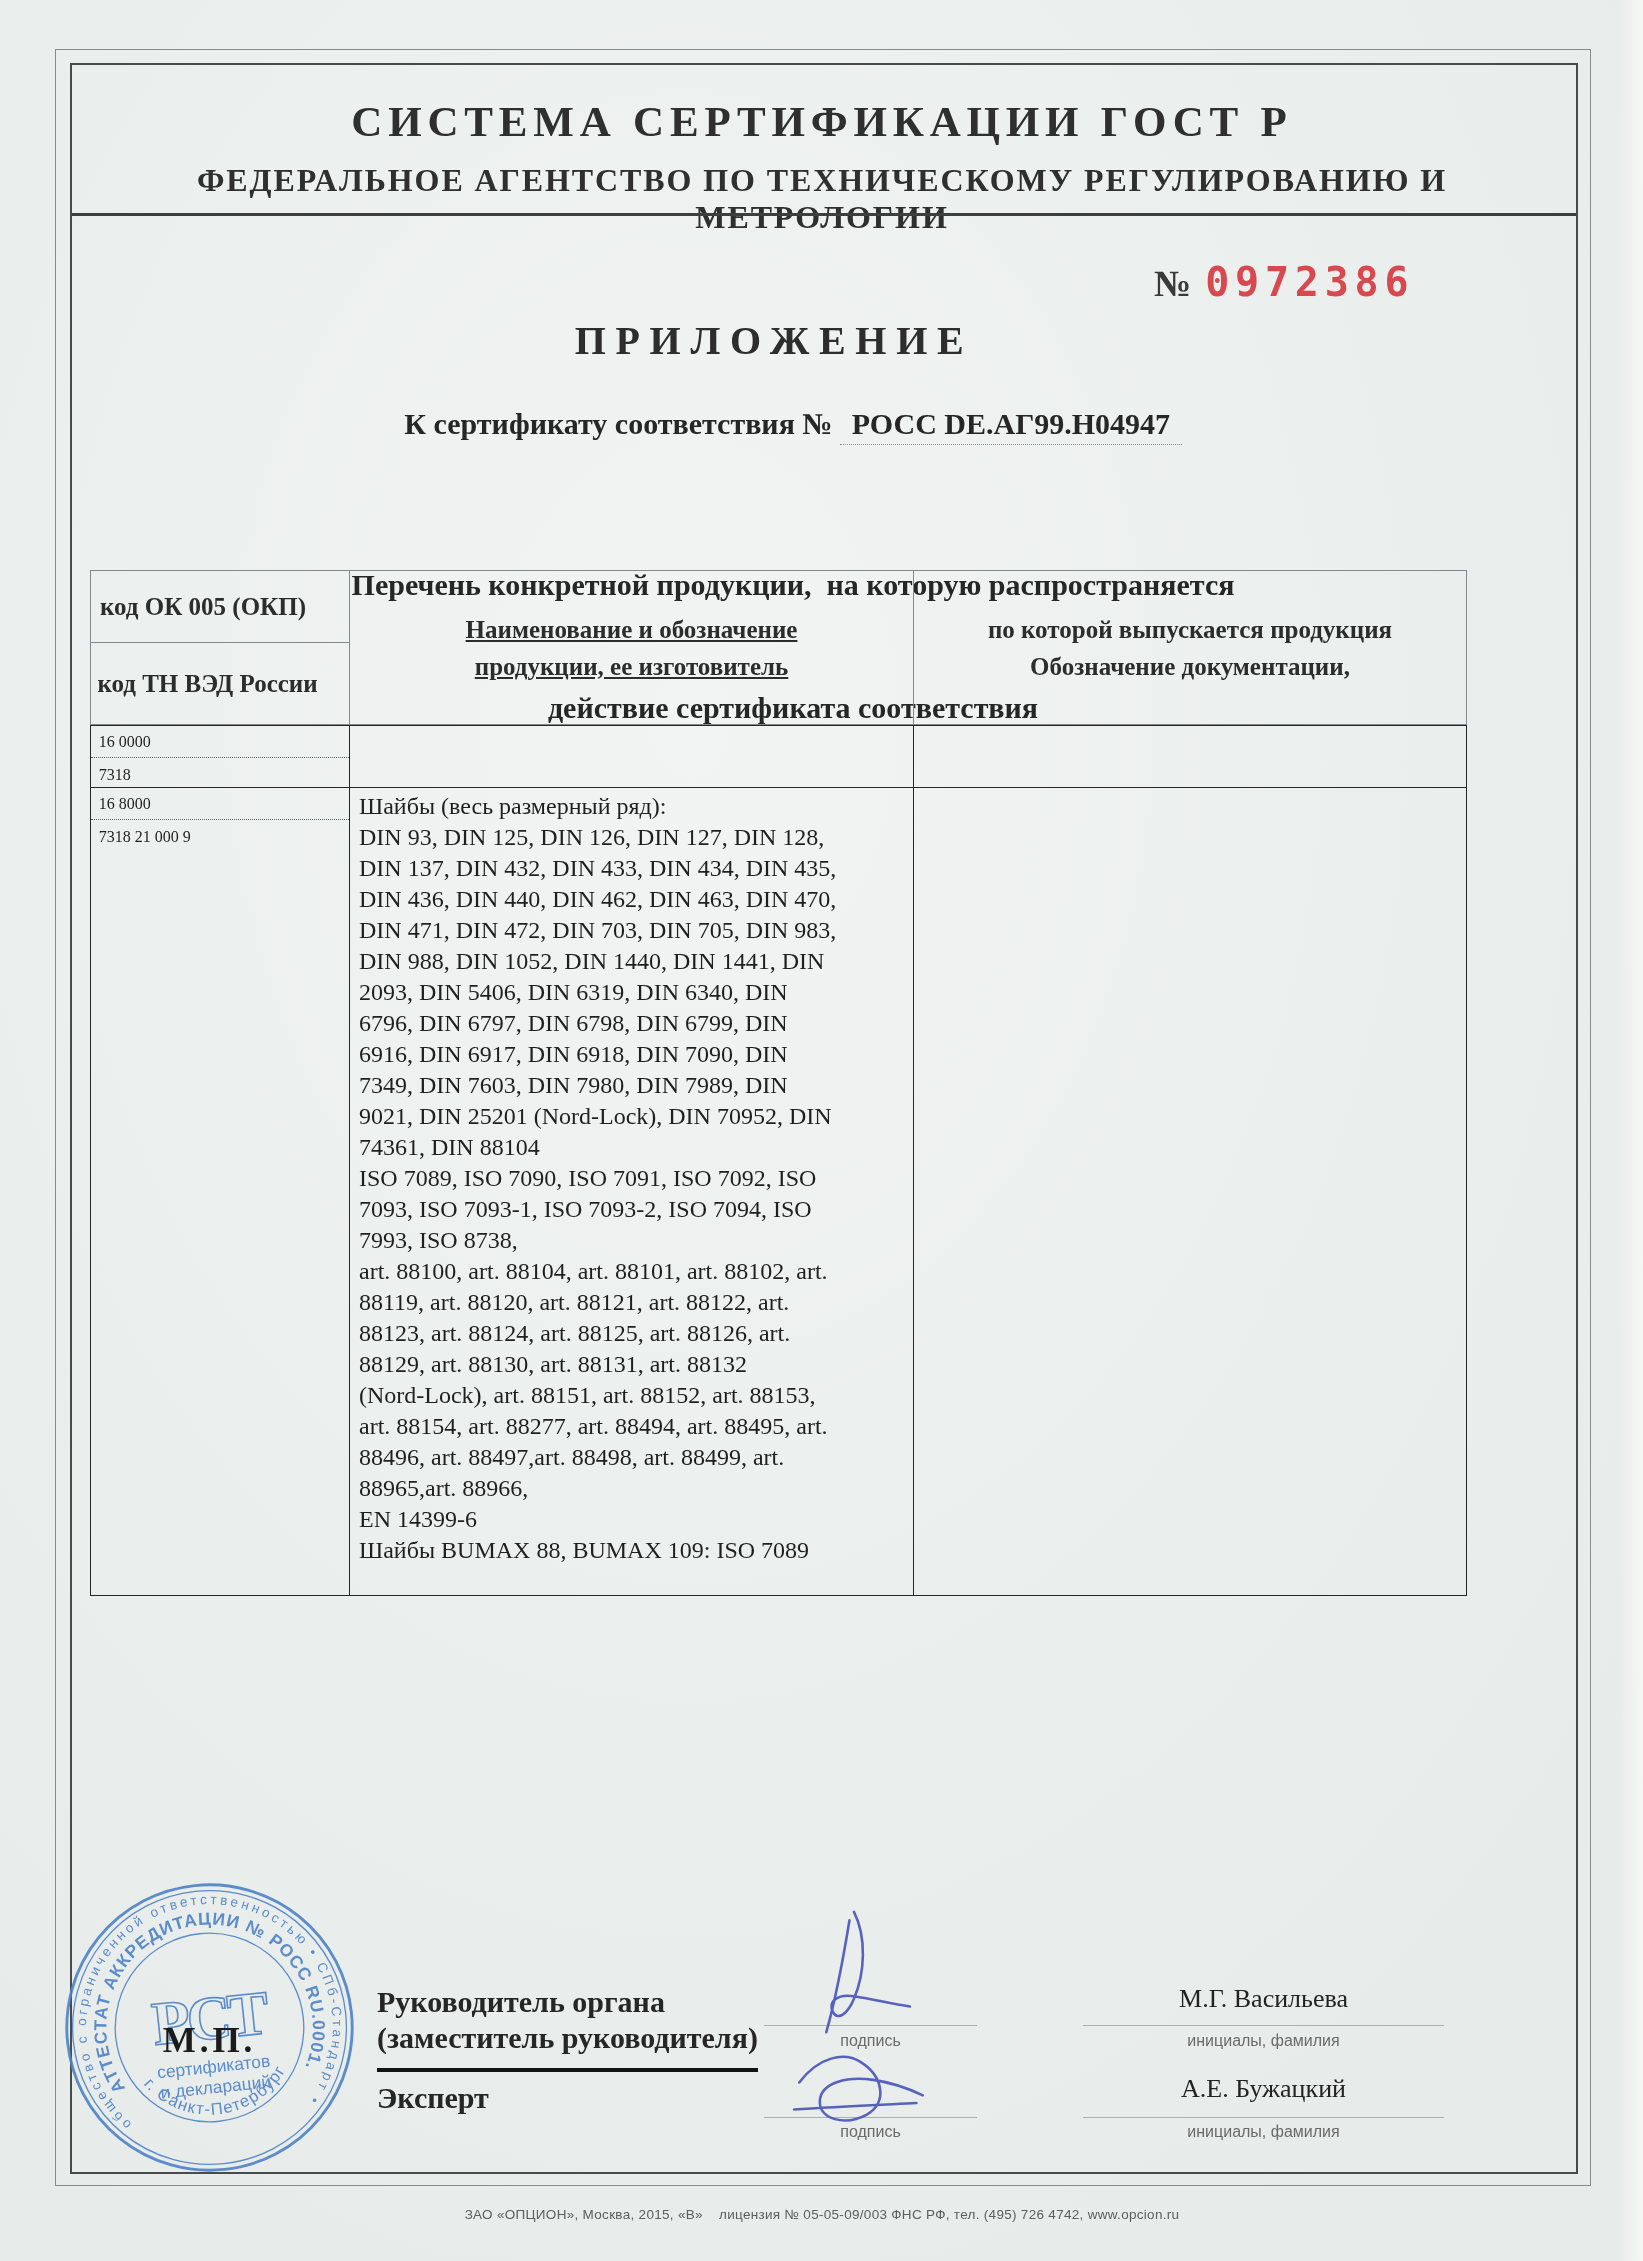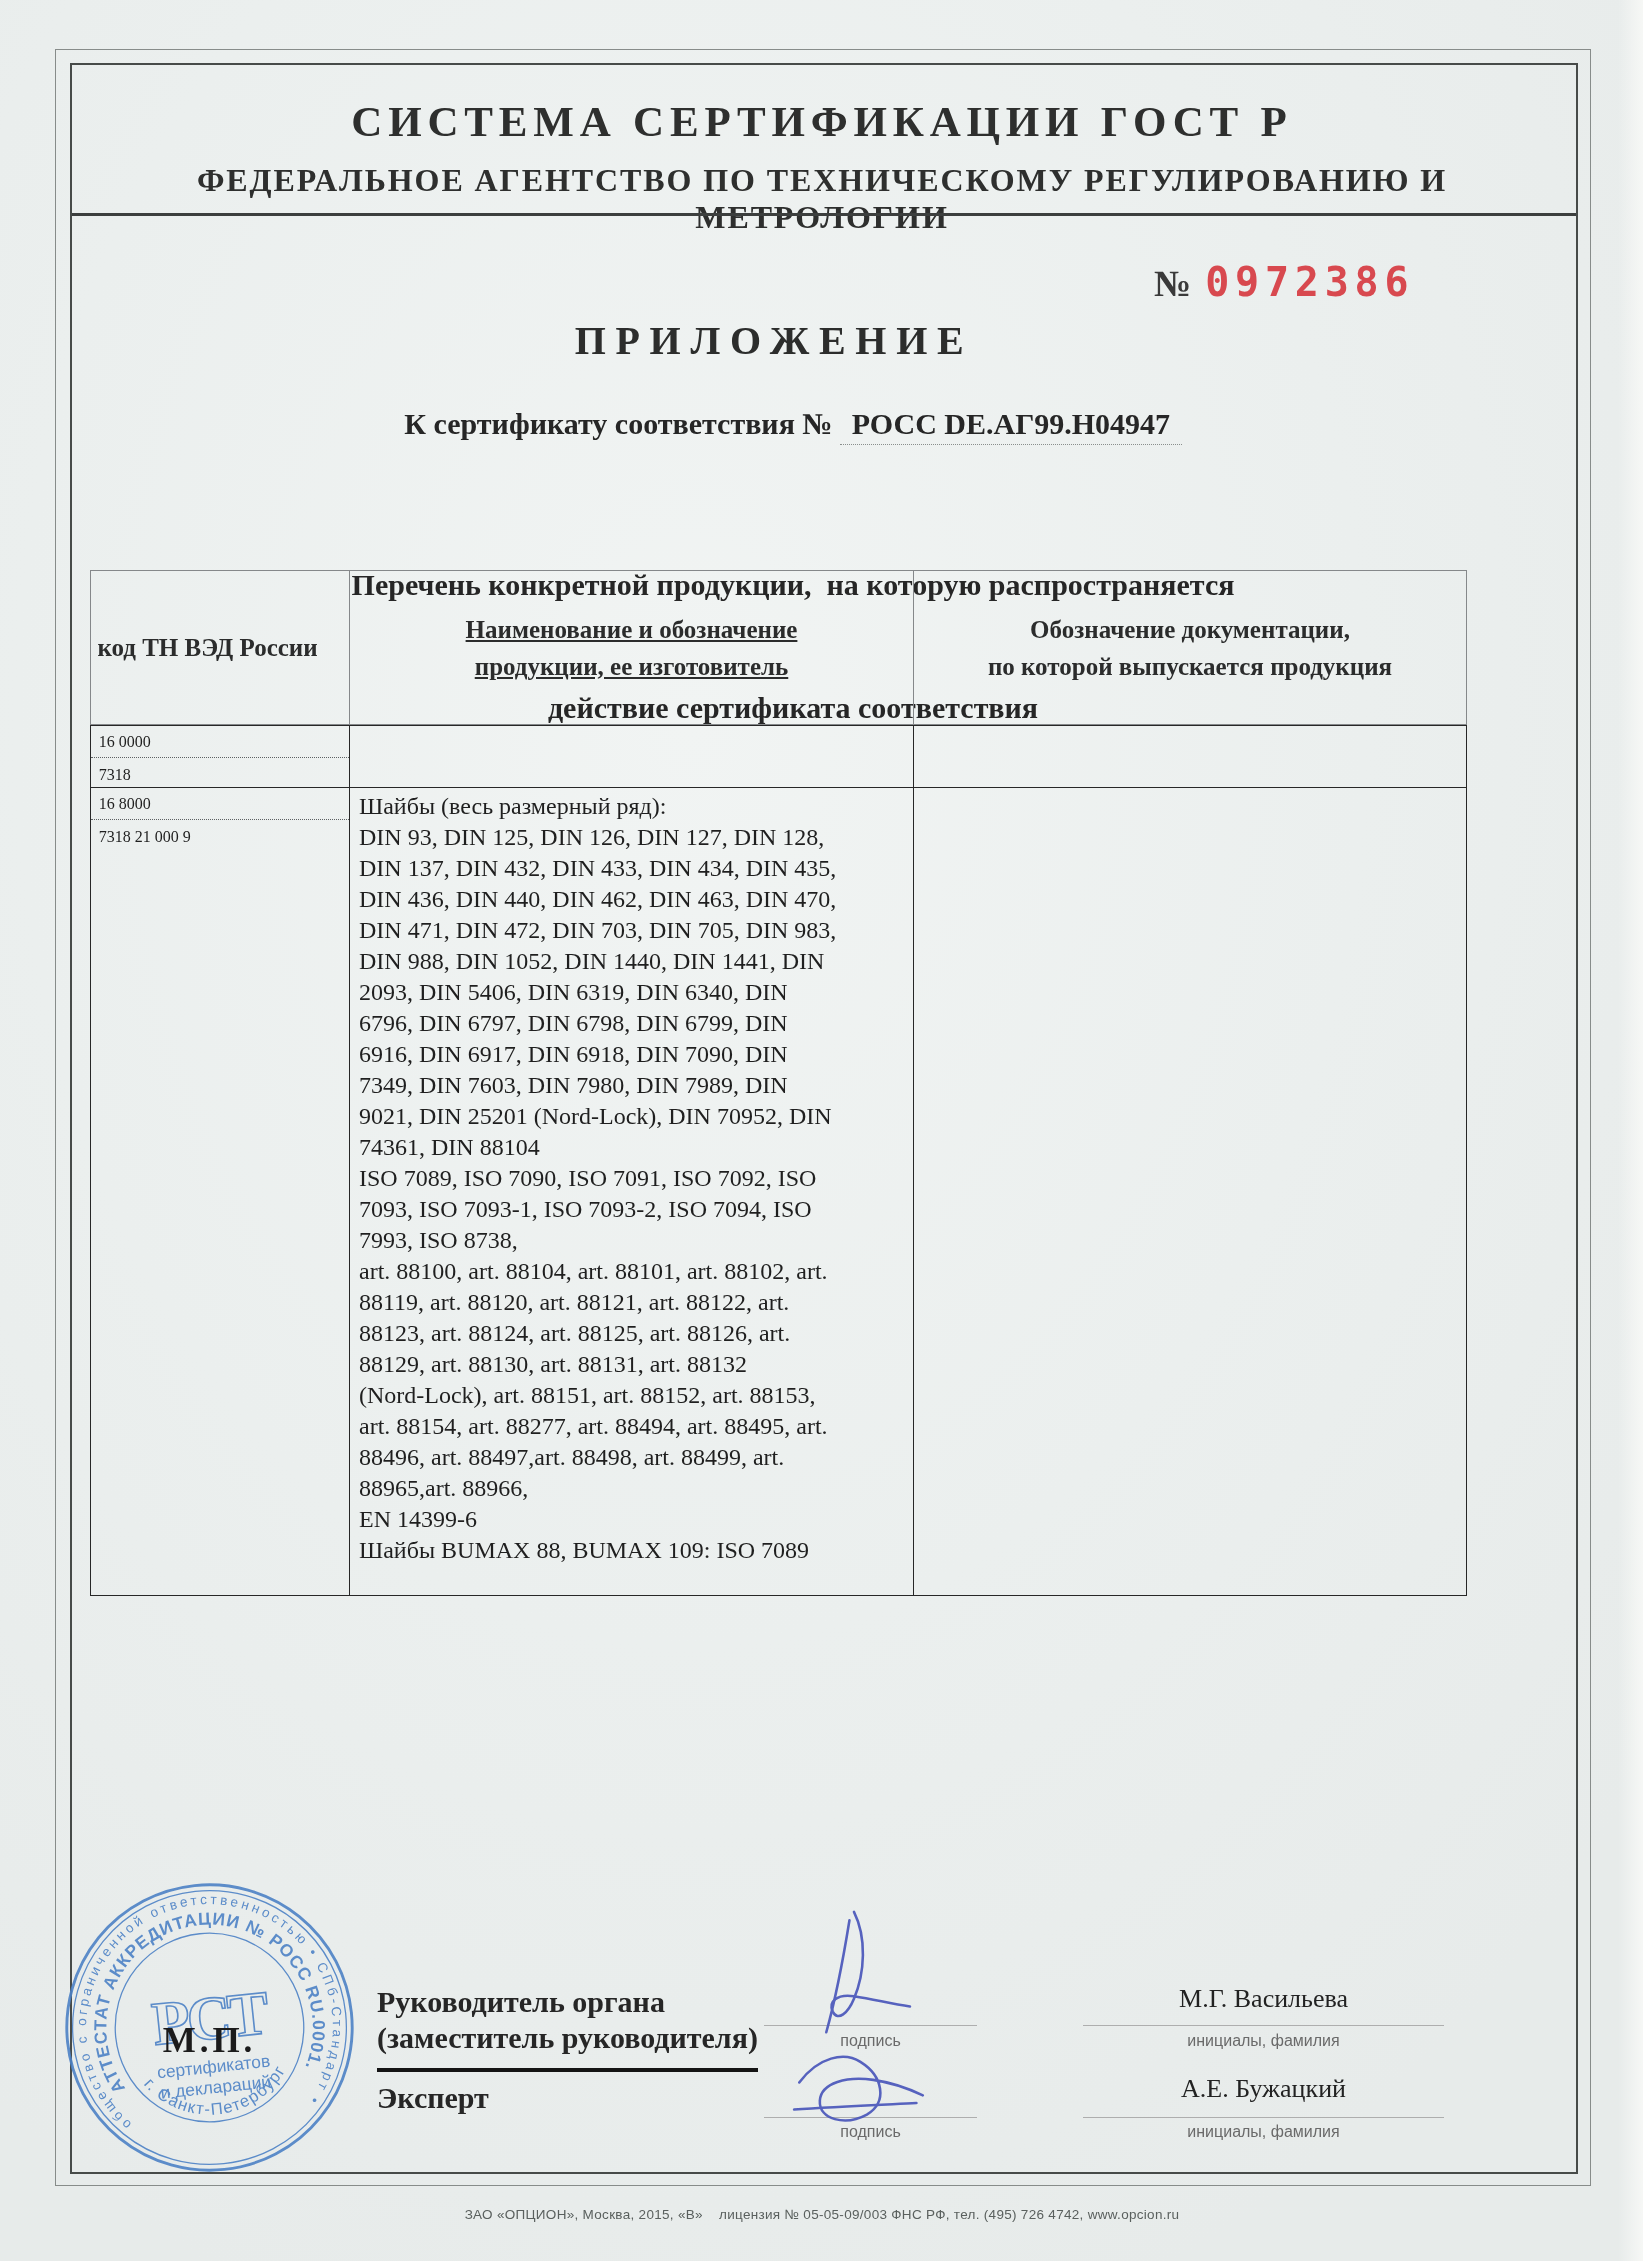--- a/index.html
+++ b/index.html
@@ -79,29 +79,30 @@
   </div>
 
   <div class="centered subtitle">
     <div>Перечень конкретной продукции,  на которую распространяется</div>
     <div>действие сертификата соответствия</div>
   </div>
 
   <div class="ptable">
     <div class="thead">
       <div class="th1">
+        <div class="th1-top">код ОК 005 (ОКП)</div>
         <div class="th1-bottom">код ТН ВЭД России</div>
       </div>
       <div class="th2">
           <div>Наименование и обозначение</div>
           <div>продукции, ее изготовитель</div>
         </div>
       <div class="th3">
+          <div>по которой выпускается продукция</div>
           <div>Обозначение документации,</div>
-          <div>по которой выпускается продукция</div>
         </div>
     </div>
     <div class="tbody">
       <div class="trow row1">
         <div class="cell1">
           <div class="codes">16 0000</div>
           <div class="dotted"></div>
           <div class="codes">7318</div>
         </div>
         <div class="cell2"></div>

